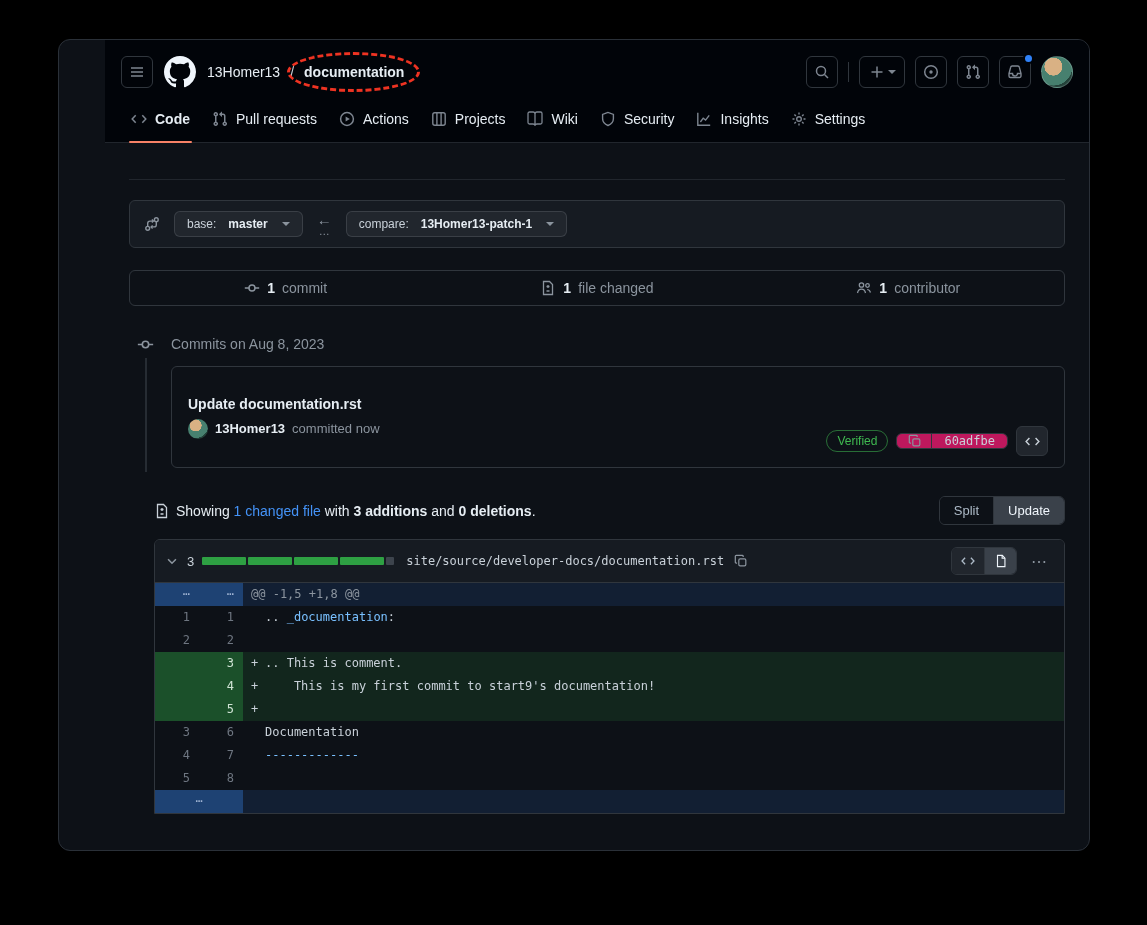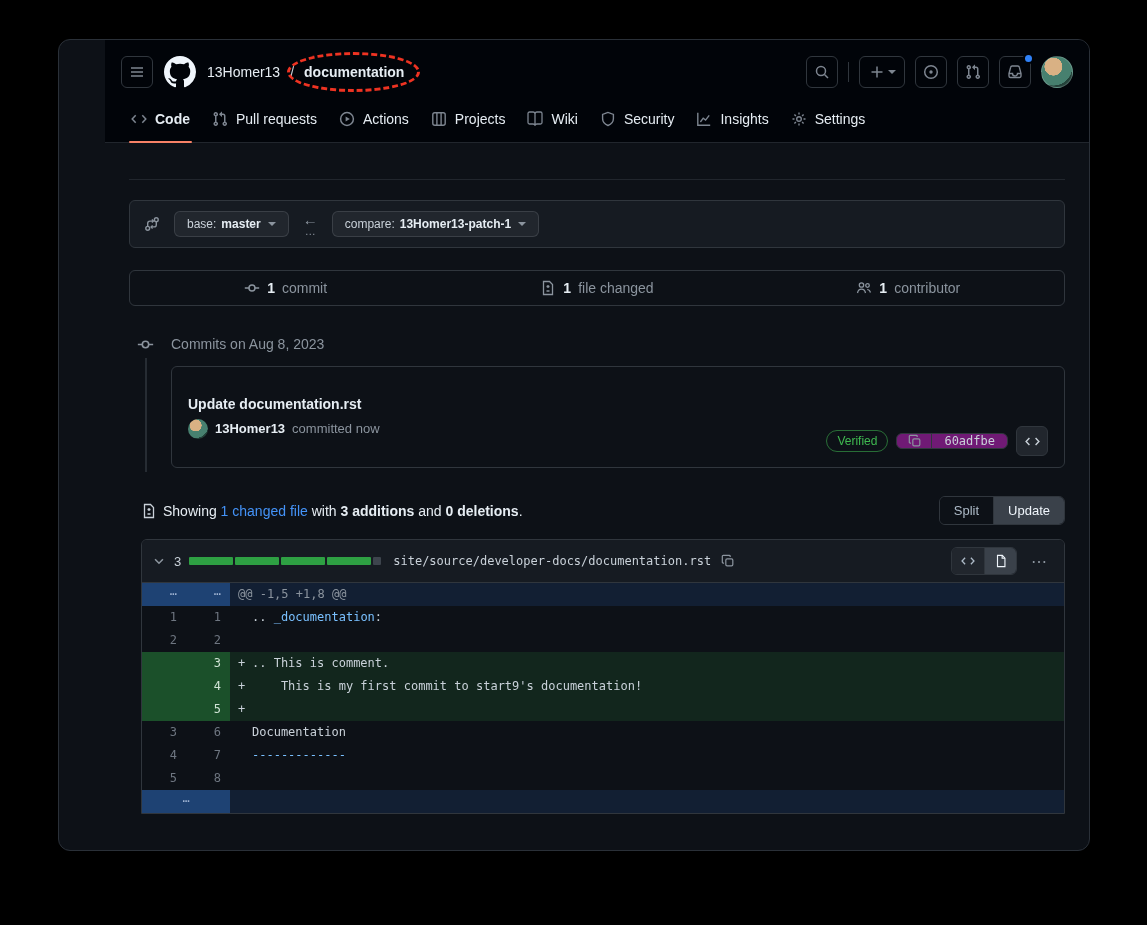--- a/index.html
+++ b/index.html
@@ -41,21 +41,21 @@
   
   .content { padding:20px 24px 0; }
   h1.page-title { font-size:24px; font-weight:600; color:#f0f6fc; margin-top:14px; }
   .subtitle { margin-top:6px; font-size:14px; color:#848d97; }
   .link { color:#4493f8; text-decoration:none; cursor:pointer; }
   hr.rule { border:none; border-top:1px solid #21262d; margin-top:16px; }
   
   .range-bar { display:flex; align-items:center; gap:14px; margin-top:20px; padding:10px 14px;
                background:#161b22; border:1px solid #30363d; border-radius:6px; }
   .range-ic { color:#8b949e; display:flex; } .range-ic svg { width:16px; height:16px; }
-  .branch-btn { display:flex; align-items:center; gap:5px; background:#21262d; border:1px solid rgba(240,246,252,.12);
+  .branch-btn { display:flex; align-items:center; gap:12px; background:#21262d; border:1px solid rgba(240,246,252,.12);
                 border-radius:6px; padding:5px 12px; font-size:12px; color:#c9d1d9; cursor:pointer; }
   .branch-btn b { color:#e6edf3; }
   .branch-btn .caret { margin-left:2px; border-top-color:#8b949e; }
   .arrow-stack { display:flex; flex-direction:column; align-items:center; color:#8b949e; line-height:1; }
   .arrow-stack .arr { font-size:15px; } .arrow-stack .arr-dots { font-size:11px; margin-top:-1px; }
   
   .stats { display:flex; margin-top:22px; border:1px solid #30363d; border-radius:6px; }
   .stat { flex:1; display:flex; align-items:center; justify-content:center; gap:7px; padding:9px 0;
           font-size:14px; color:#8b949e; cursor:pointer; }
   .stat b { color:#e6edf3; font-weight:600; }
@@ -71,30 +71,30 @@
   .commit-title { font-size:14px; font-weight:600; color:#e6edf3; text-decoration:none; cursor:pointer; display:block; }
   .commit-sub { display:flex; align-items:center; gap:7px; margin-top:7px; font-size:13px; }
   .mini-avatar { width:20px; height:20px; border-radius:50%;
                  background: radial-gradient(circle at 38% 32%, #d9b184 0 32%, #47806f 33% 68%, #24423a 69%); }
   .commit-author { font-weight:600; color:#e6edf3; cursor:pointer; }
   .commit-meta { color:#8b949e; }
   .commit-right { display:flex; align-items:center; gap:8px;margin-top:48px; }
   .verified { color:#3fb950; border:1px solid rgba(63,185,80,.55); border-radius:999px; padding:3px 10px;
               font-size:12px; cursor:pointer; }
   .sha-group { display:flex; align-items:stretch; border:1px solid #30363d; border-radius:6px; overflow:hidden;
-               background:#701a75; }
+               background:#be185d; }
   .copy-seg { display:flex; align-items:center; padding:0 9px; border-right:1px solid #30363d; color:#8b949e; cursor:pointer; }
   .copy-seg svg, .copy-ic svg { width:14px; height:14px; }
   .sha { display:flex; align-items:center; padding:0 12px; font-family:"DejaVu Sans Mono","Liberation Mono",monospace;
          font-size:12px; color:#c9d1d9; cursor:pointer; }
   .sq-btn { width:32px; height:30px; border:1px solid #30363d; border-radius:6px; background:#21262d; color:#c9d1d9;
             display:flex; align-items:center; justify-content:center; cursor:pointer; }
   .sq-btn svg { width:15px; height:15px; }
   
-  .diff-wrap { margin-left:12px; }
+  .diff-wrap { margin-left:25px; }
   .summary-row { display:flex; align-items:center; margin-top:28px; }
   .sum-ic { display:flex; color:#c9d1d9; margin-right:6px; } .sum-ic svg { width:16px; height:16px; }
   .sum-text { font-size:14px; color:#e6edf3; }
   .sum-text b { font-weight:700; }
   .seg-ctl { margin-left:auto; display:flex; border:1px solid #30363d; border-radius:6px; overflow:hidden; font-size:13px; }
   .seg { padding:6px 14px; color:#adbac7; cursor:pointer; background:#0d1117; }
   .seg + .seg { border-left:1px solid #30363d; }
   .seg.sel { background:#3a414a; color:#f0f6fc; }
   .file-panel { margin-top:14px; border:1px solid #30363d; border-radius:6px 6px 0 0; overflow:hidden; }
   .panel-head { display:flex; align-items:center; gap:8px; padding:7px 10px; background:#161b22;

